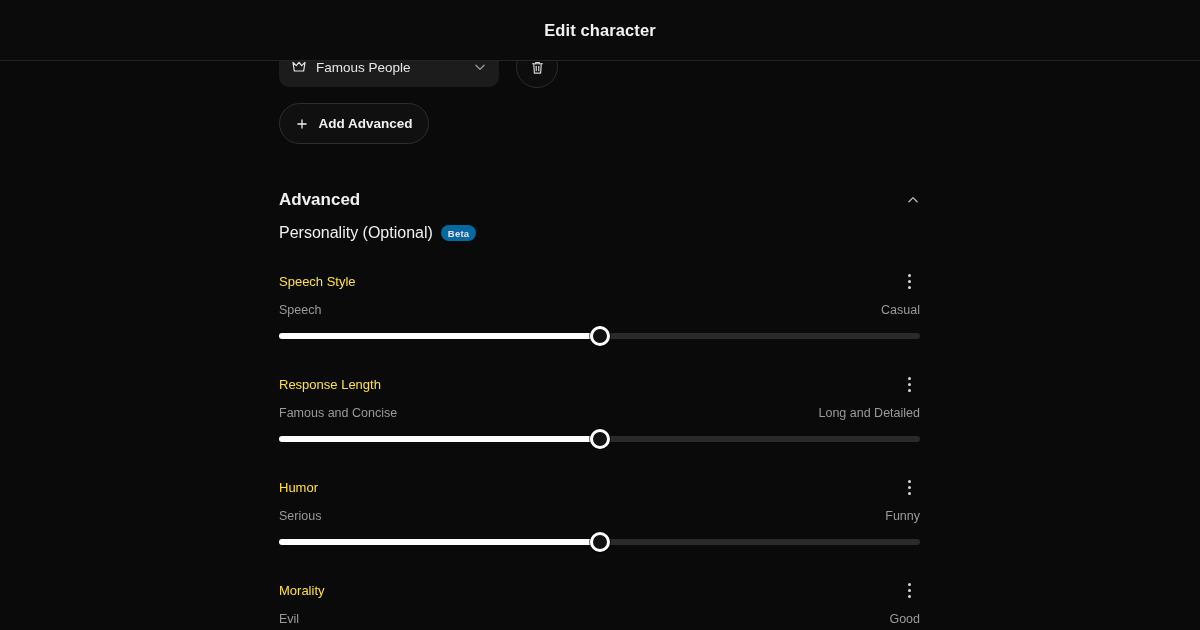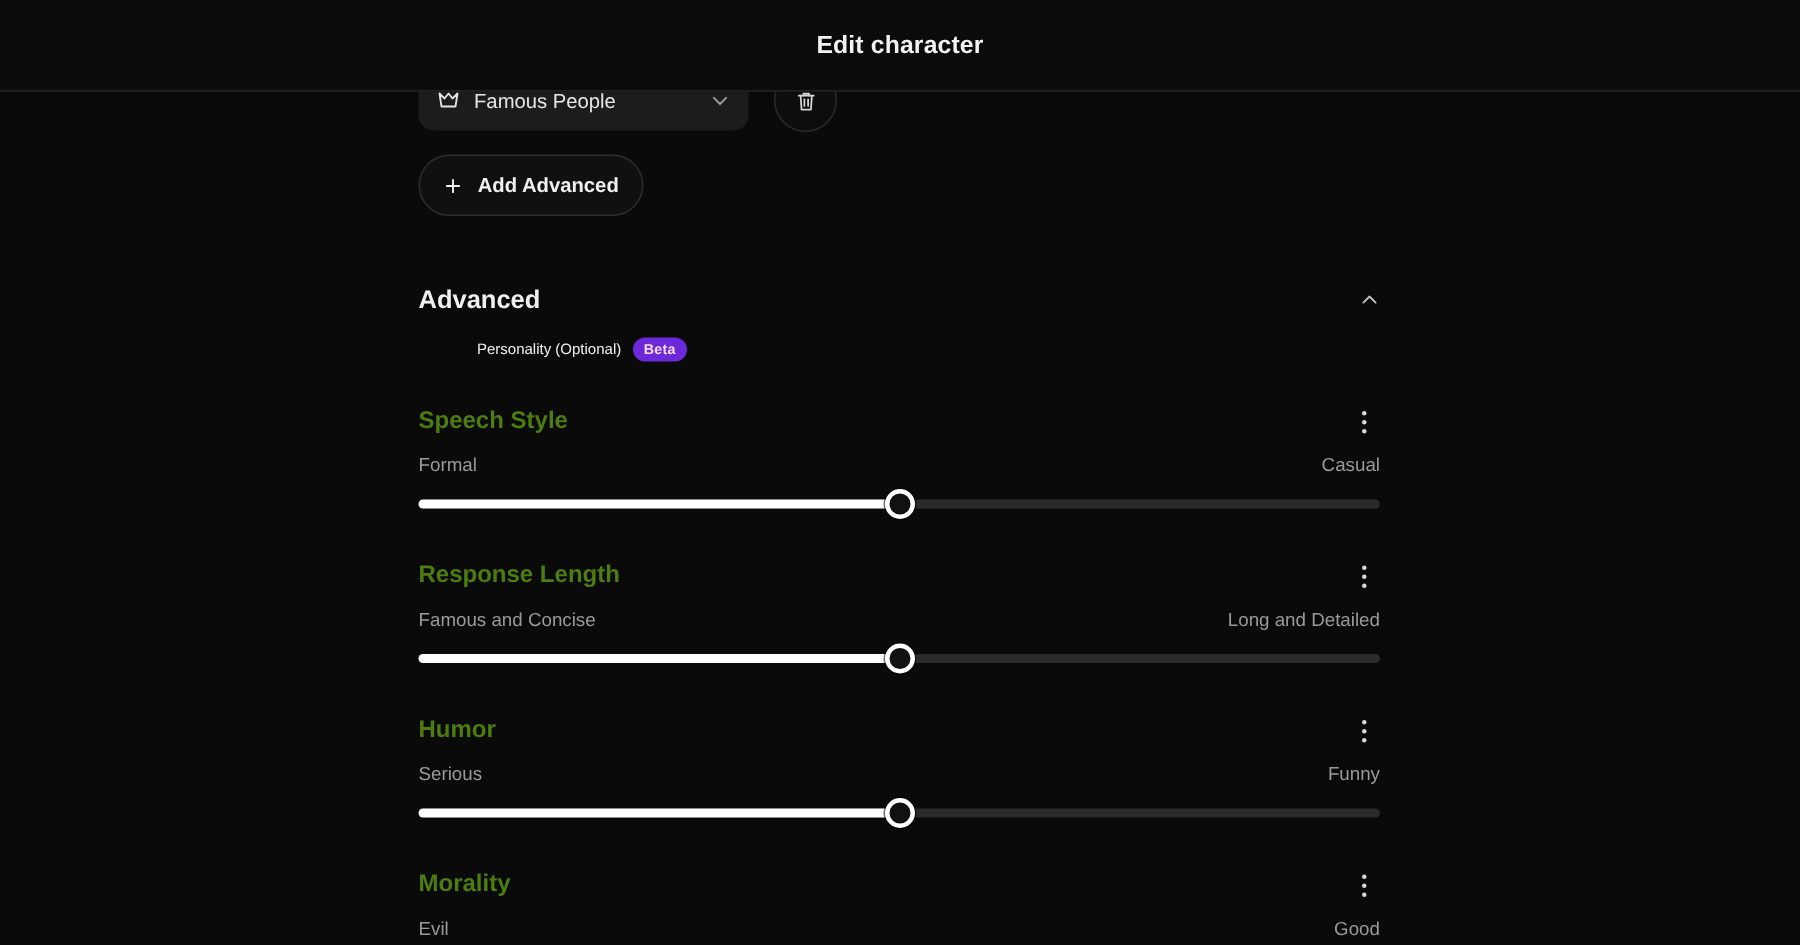--- a/index.html
+++ b/index.html
@@ -75,35 +75,35 @@
     margin-top:45px; height:22px;
     display:flex; align-items:center; justify-content:space-between;
     cursor:pointer;
   }
   .adv-title{ font-size:17px; font-weight:700; color:#f0f0f0; }
   .adv-chev{ width:14px; height:14px; opacity:.85; }
 
   .personality{
     margin-top:12px; display:flex; align-items:center; gap:8px; height:20px;
   }
-  .personality-label{ font-size:10px; color:#f0f0f0; font-weight:400;margin-left:39px; }
+  .personality-label{ font-size:16px; color:#f0f0f0; font-weight:400; }
   .beta{
     display:inline-flex; align-items:center; justify-content:center;
     height:16px; padding:0 7px; border-radius:9px;
-    background:#6d28d9;
+    background:#0369a1;
     font-size:9.5px; font-weight:700; color:#f6dce8; letter-spacing:.2px;
   }
 
   
   .trait{ margin-top:27px; }
   .trait-head{
     display:flex; align-items:center; justify-content:space-between;
     height:22px;
   }
-  .trait-name{ font-size:16px; font-weight:700; color:#4d7c0f; }
+  .trait-name{ font-size:13px; font-weight:400; color:#fde047; }
   .kebab{
     width:22px; height:22px; display:flex; flex-direction:column;
     align-items:center; justify-content:center; gap:3px; cursor:pointer;
   }
   .kebab i{ width:3px; height:3px; border-radius:50%; background:#d8d8d8; display:block; }
 
   .trait-ends{
     margin-top:11px; display:flex; align-items:center; justify-content:space-between;
   }
   .end-label{ font-size:12.5px; color:#9a9a9a; }
@@ -183,21 +183,21 @@
           <div class="trait">
             <div class="trait-head">
               <span class="trait-name">Speech Style</span>
               <span class="kebab">
                 <i></i>
                 <i></i>
                 <i></i>
               </span>
             </div>
             <div class="trait-ends">
-              <span class="end-label">Formal</span>
+              <span class="end-label">Speech</span>
               <span class="end-label">Casual</span>
             </div>
             <div class="slider">
               <div class="track"></div>
               <div class="fill" style="width:50%"></div>
               <div class="thumb" style="left:50%"></div>
             </div>
           </div>
           <div class="trait">
             <div class="trait-head">

